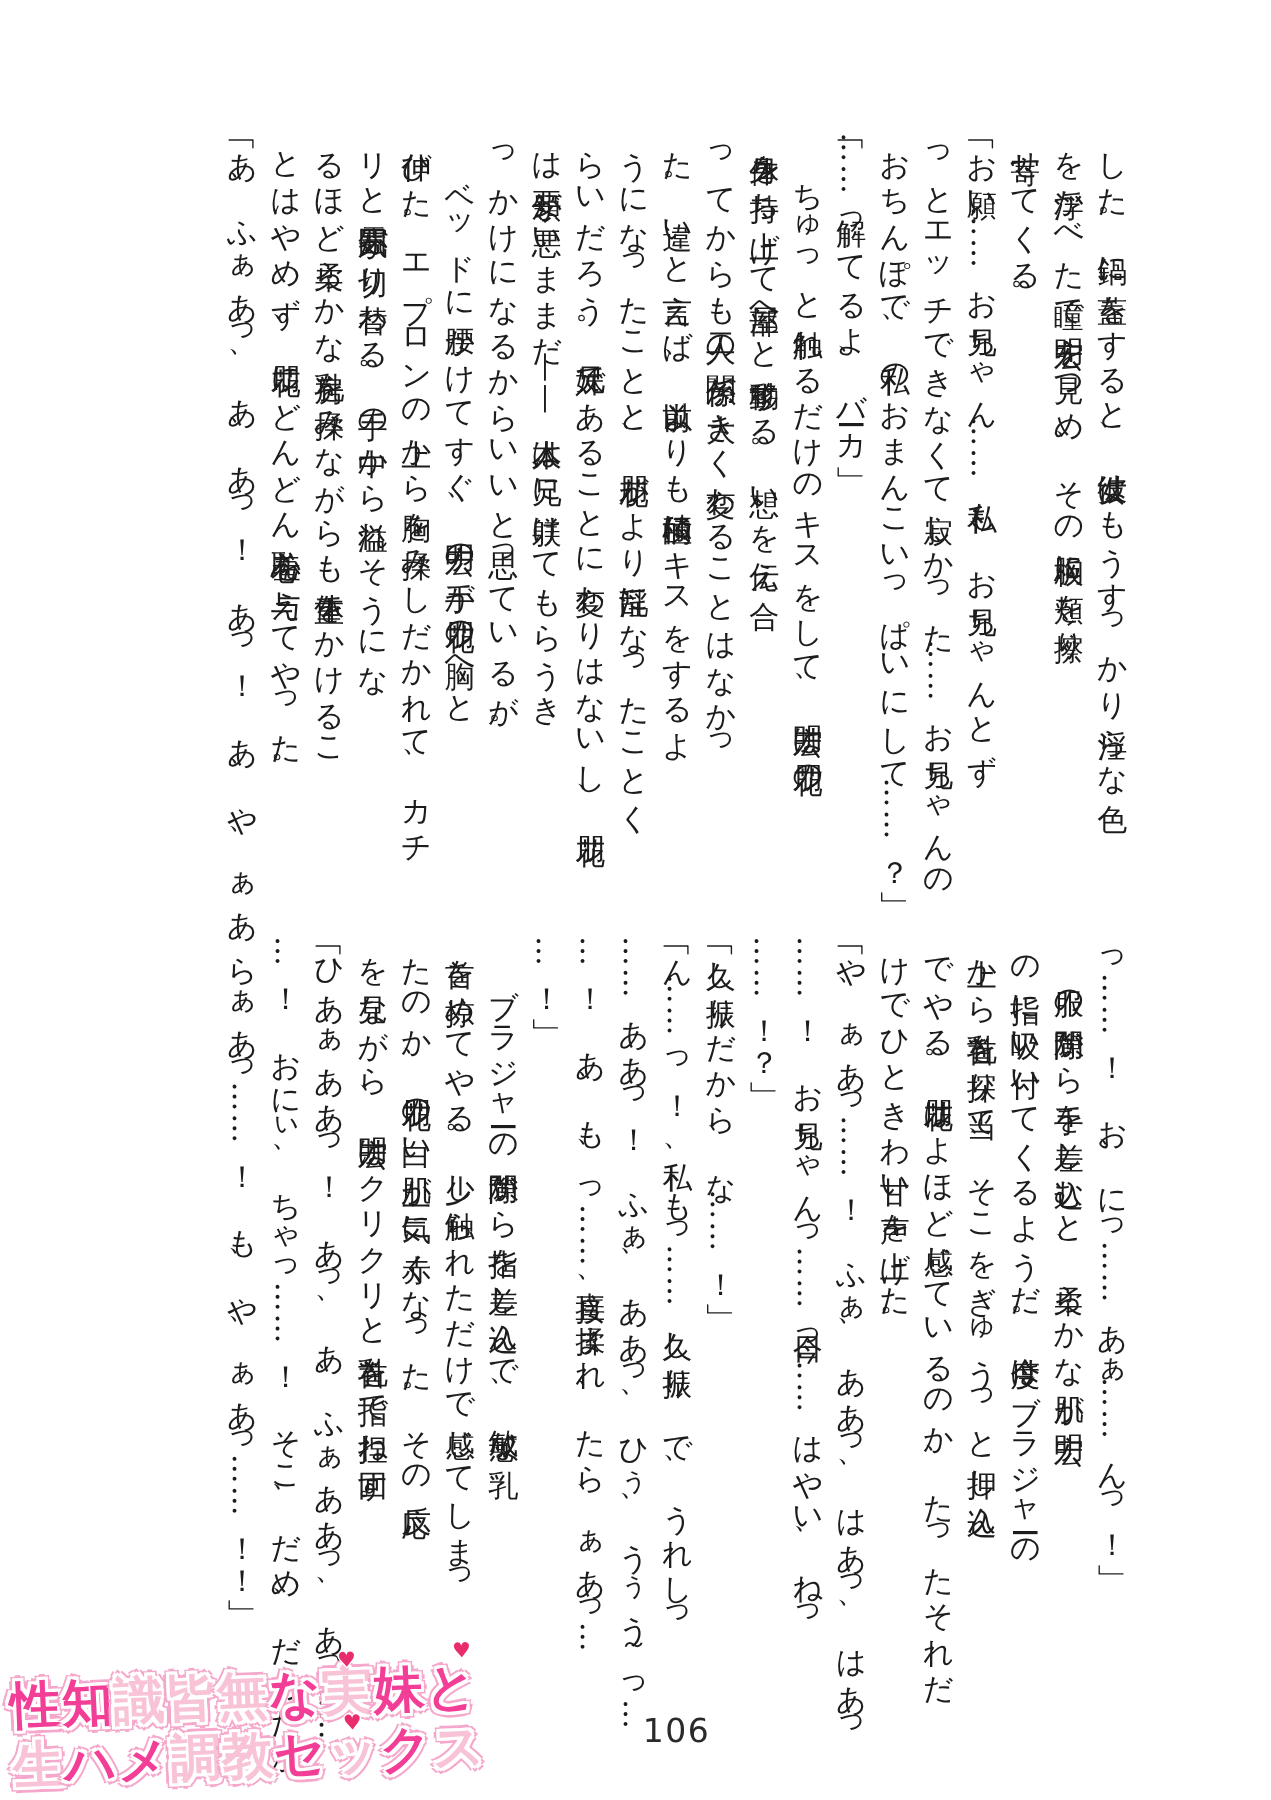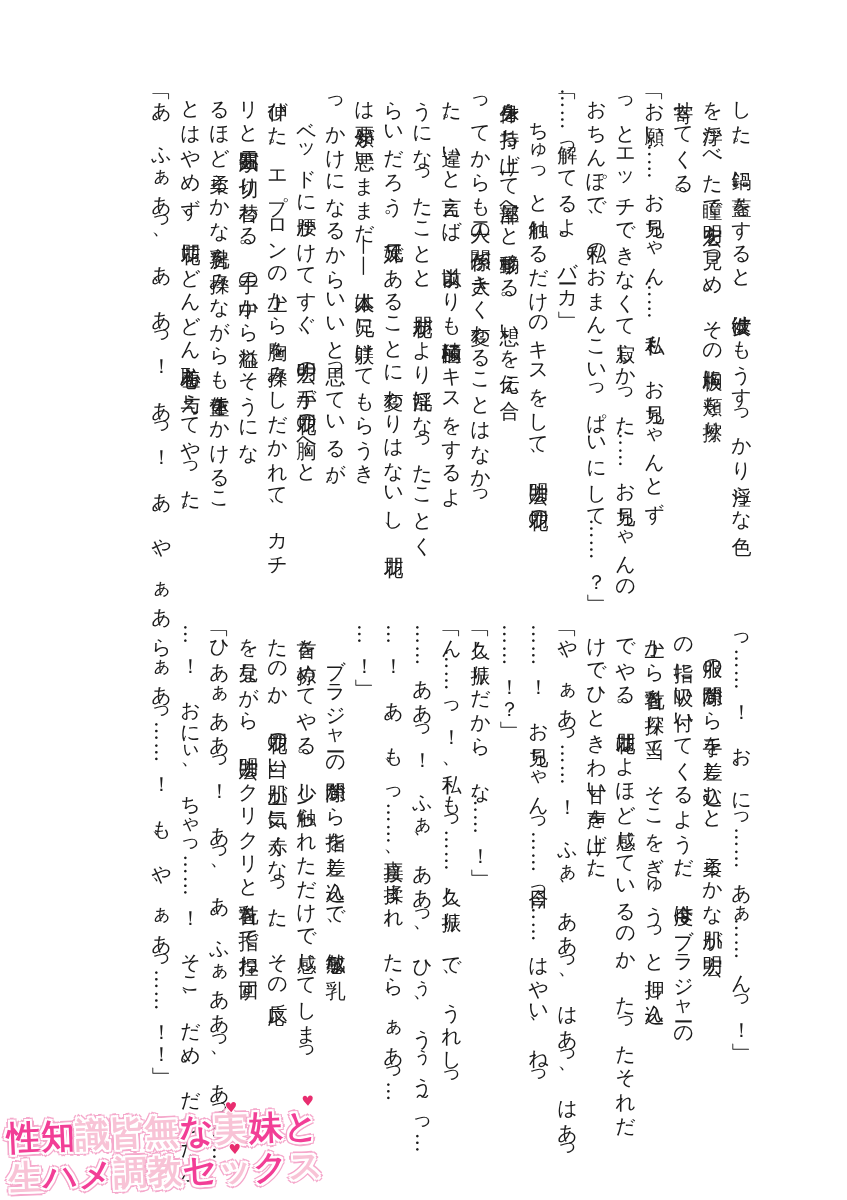--- a/index.html
+++ b/index.html
@@ -118,20 +118,21 @@
       <p class="column">…！」</p>
       <p class="column">　ブラジャーの隙間から指を差し込んで、敏感な乳</p>
       <p class="column">首を掠めてやる。少し触られただけで感じてしまっ</p>
       <p class="column">たのか、朋花の白い肌が一気に赤くなった。その反応</p>
       <p class="column">を見ながら、明宏はクリクリと乳首を指で捏ね回す。</p>
       <p class="column">「ひあぁああっ！　あっ、あ、ふぁああっ、あっ……</p>
       <p class="column">…！　おにぃ、ちゃっ……！　そこ、だめ、だめだか</p>
       <p class="column">らぁあっ……！　も、や、ぁあっ……！！」</p>
     </div>
 
+  <div class="page-number">106</div>
 
   <div class="footer-logo">
     <span class="logo-line"><span class="logo-char tone-hot">性</span><span class="logo-char tone-hot">知</span><span class="logo-char tone-light">識</span><span class="logo-char tone-light">皆</span><span class="logo-char tone-light">無</span><span class="logo-char tone-hot">な</span><span class="logo-char tone-light">実</span><span class="logo-char tone-hot">妹</span><span class="logo-char tone-hot">と</span></span>
     <span class="logo-line"><span class="logo-char tone-light">生</span><span class="logo-char tone-hot">ハ</span><span class="logo-char tone-hot">メ</span><span class="logo-char tone-light">調</span><span class="logo-char tone-light">教</span><span class="logo-char tone-hot">セ</span><span class="logo-char tone-light">ッ</span><span class="logo-char tone-hot">ク</span><span class="logo-char tone-light">ス</span></span>
     <span class="logo-heart heart-1">♥</span>
     <span class="logo-heart heart-2">♥</span>
     <span class="logo-heart heart-3">♥</span>
   </div>
 
 </div>

